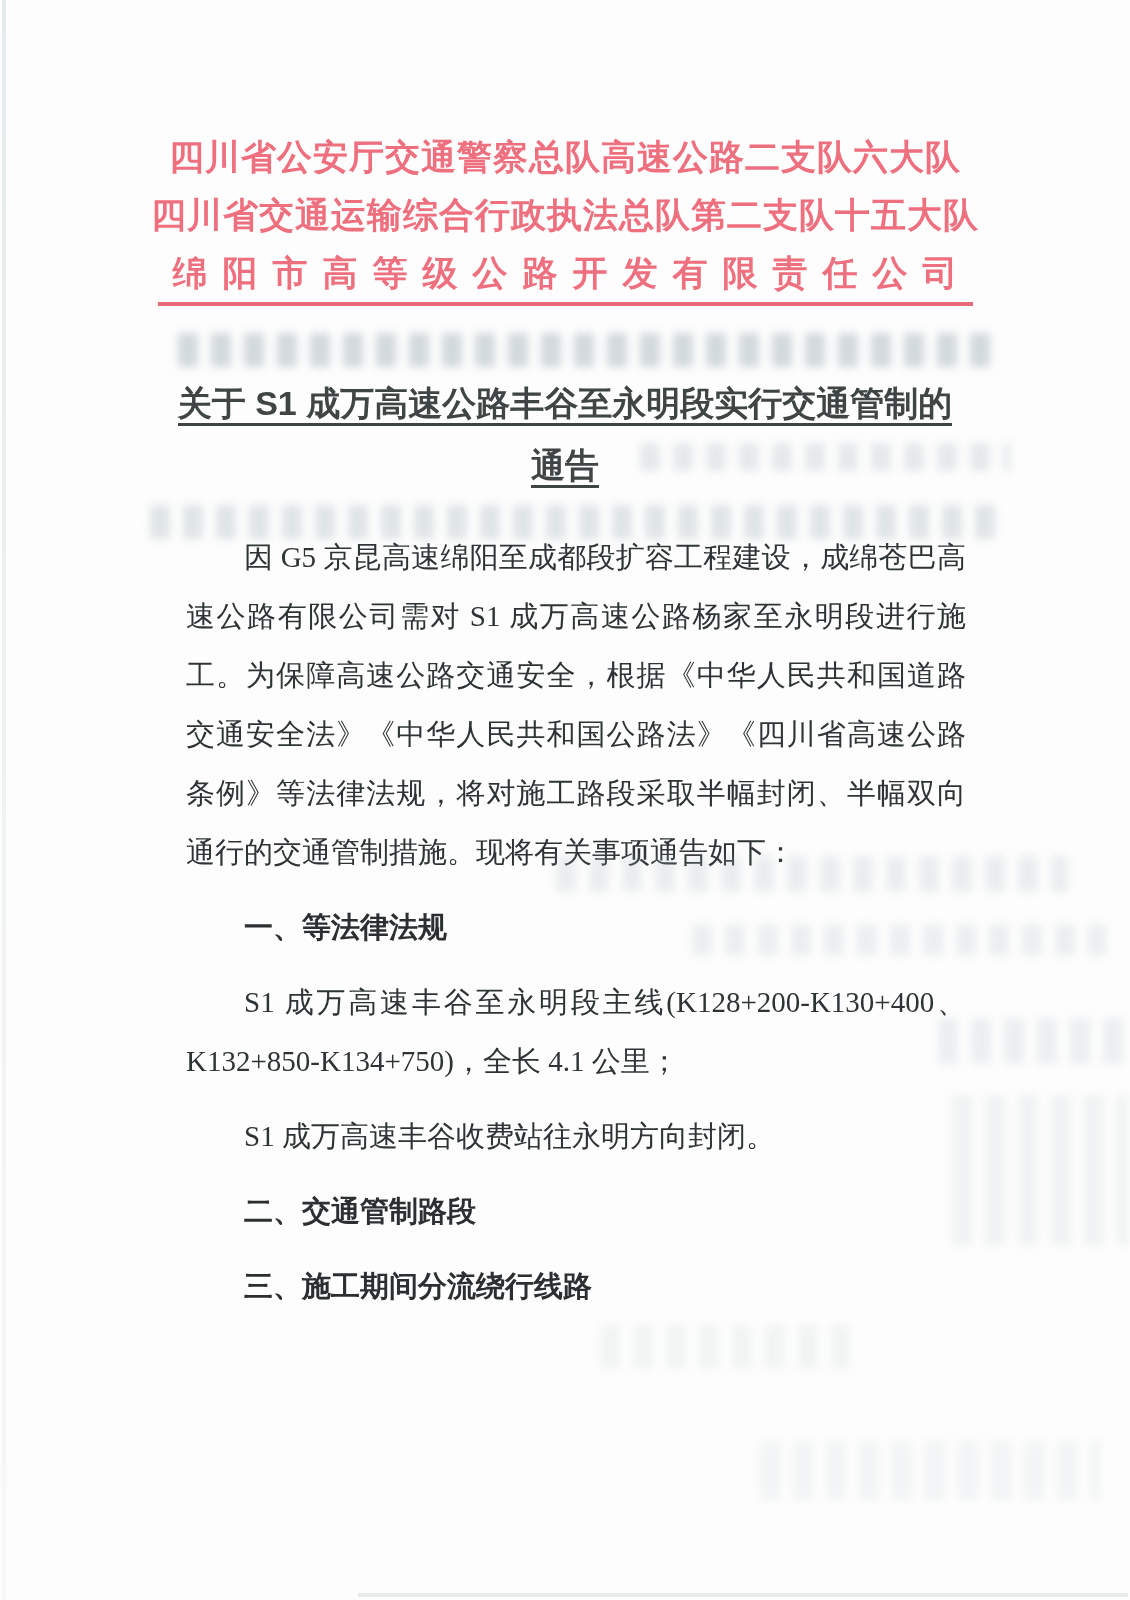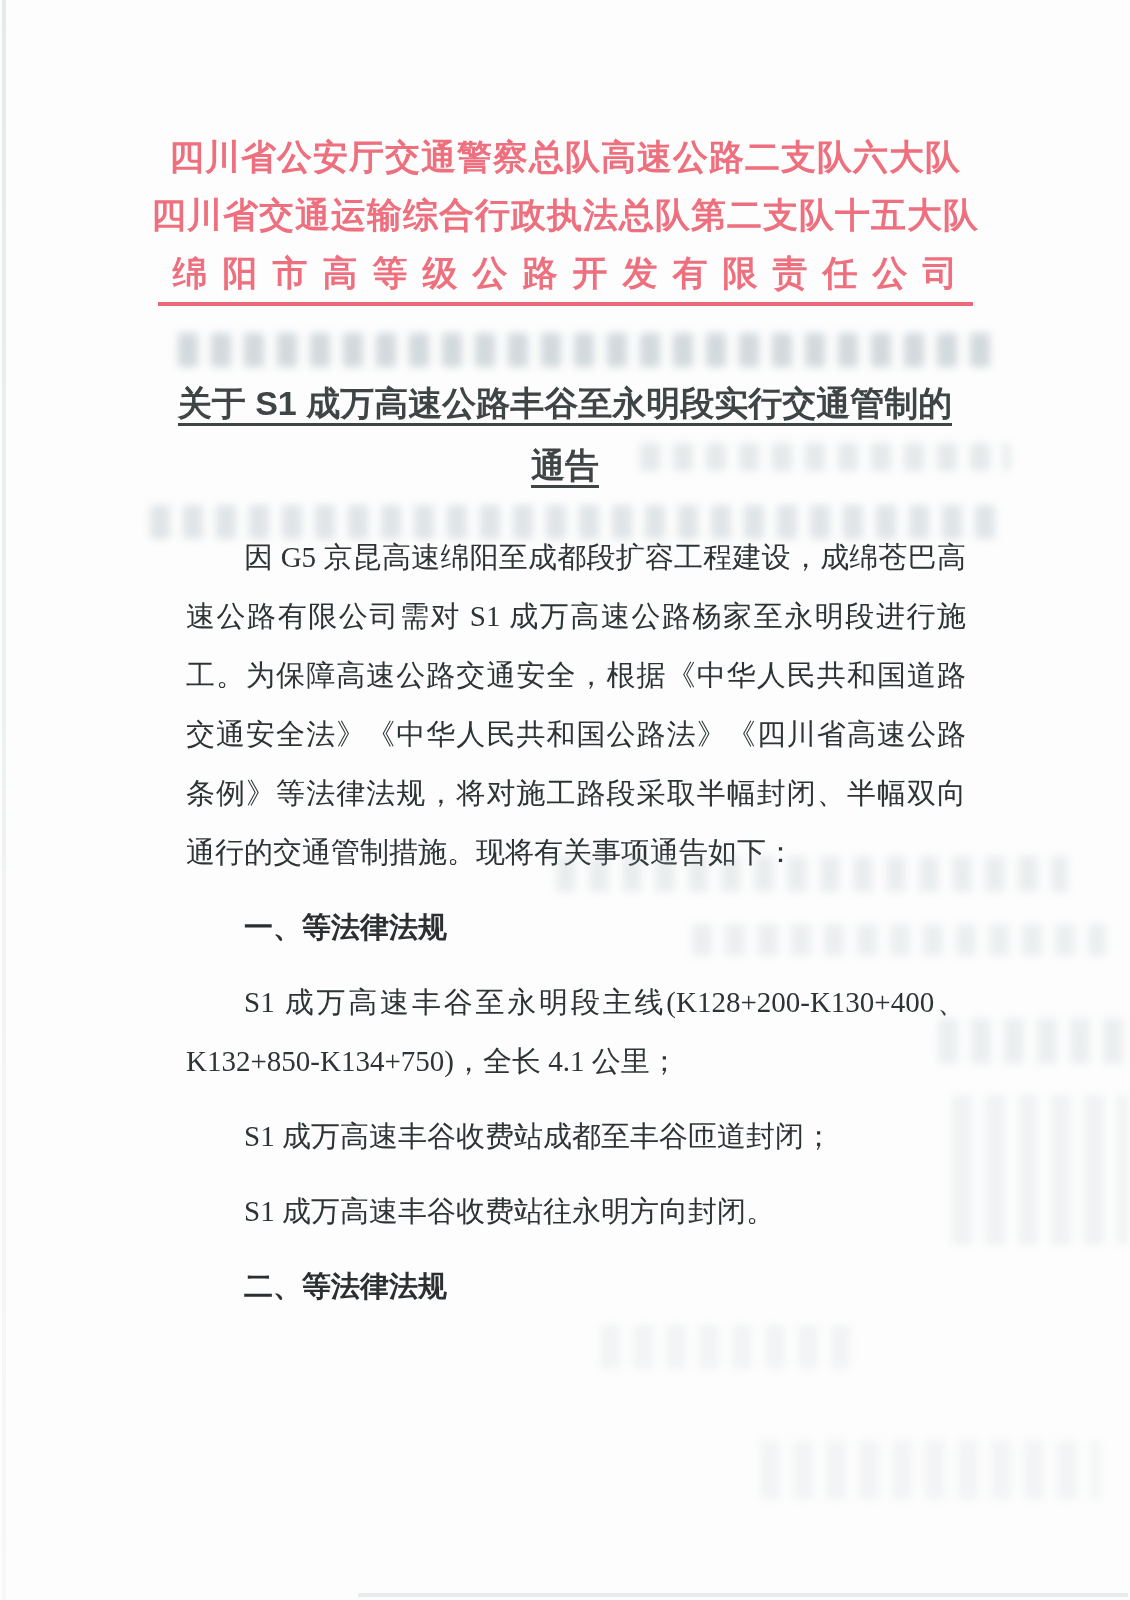--- a/index.html
+++ b/index.html
@@ -120,21 +120,21 @@
   <div class="ghost" style="top:924px; left:692px; width:414px; height:32px; opacity:.2;"></div>
   <div class="ghost" style="top:1018px; left:938px; width:190px; height:46px; opacity:.2;"></div>
   <div class="ghost" style="top:1095px; left:952px; width:176px; height:150px; opacity:.15;"></div>
   <div class="ghost" style="top:1325px; left:600px; width:250px; height:44px; opacity:.13;"></div>
   <div class="ghost" style="top:1440px; left:760px; width:340px; height:60px; opacity:.12;"></div>
 
   <div class="body-text">
     <p class="para">因 G5 京昆高速绵阳至成都段扩容工程建设，成绵苍巴高速公路有限公司需对 S1 成万高速公路杨家至永明段进行施工。为保障高速公路交通安全，根据《中华人民共和国道路交通安全法》《中华人民共和国公路法》《四川省高速公路条例》等法律法规，将对施工路段采取半幅封闭、半幅双向通行的交通管制措施。现将有关事项通告如下：</p>
     <p class="heading">一、等法律法规</p>
     <p class="para">S1 成万高速丰谷至永明段主线(K128+200-K130+400、K132+850-K134+750)，全长 4.1 公里；</p>
-    <p class="para">S1 成万高速丰谷收费站成都至丰谷匝道封闭；</p>
     <p class="para">S1 成万高速丰谷收费站往永明方向封闭。</p>
-    <p class="heading">二、等法律法规</p>
+    <p class="heading">二、交通管制路段</p>
+    <p class="heading">三、施工期间分流绕行线路</p>
   </div>
 
   <div class="edge-left"></div>
   <div class="edge-bottom"></div>
 
 </div>
 
 </body></html>

